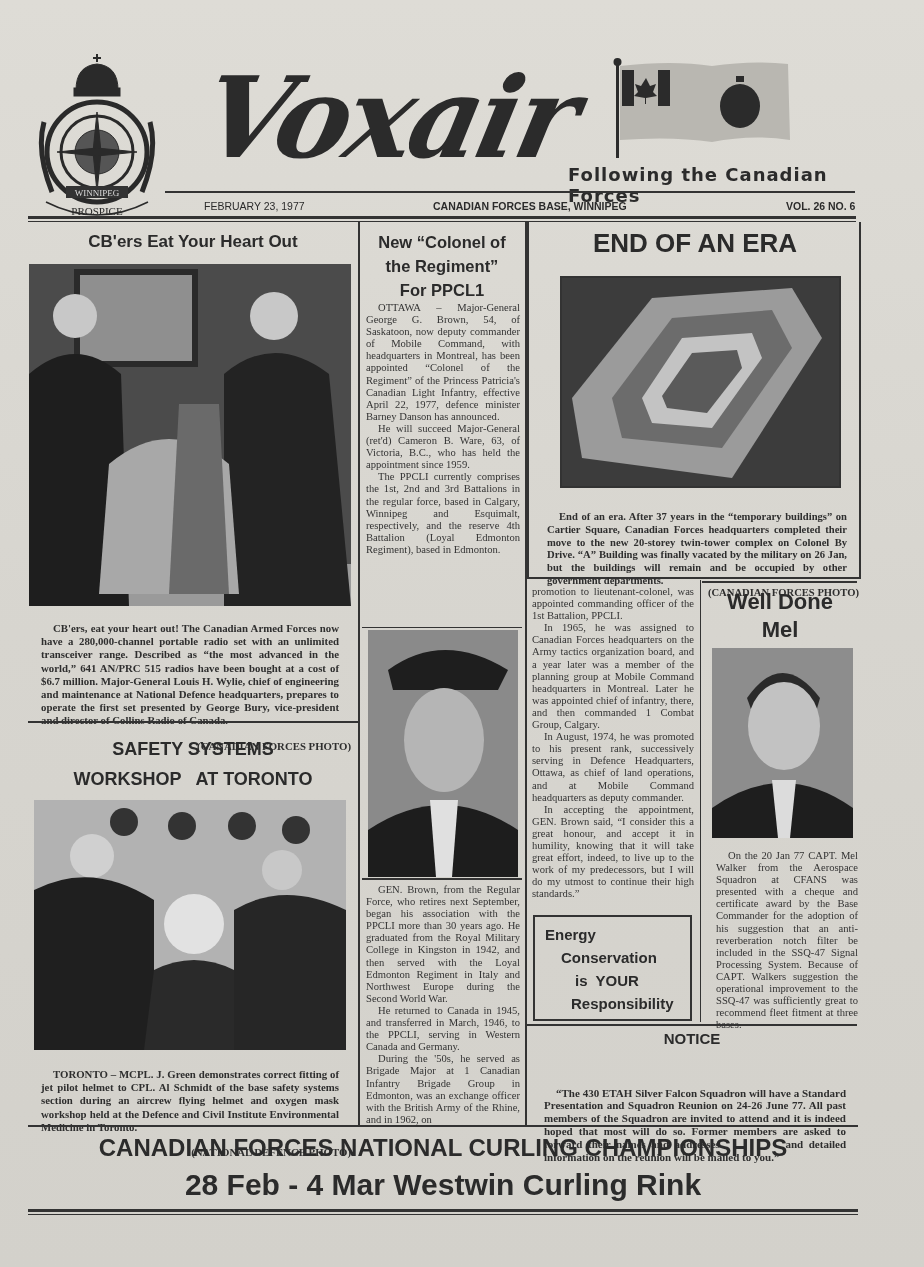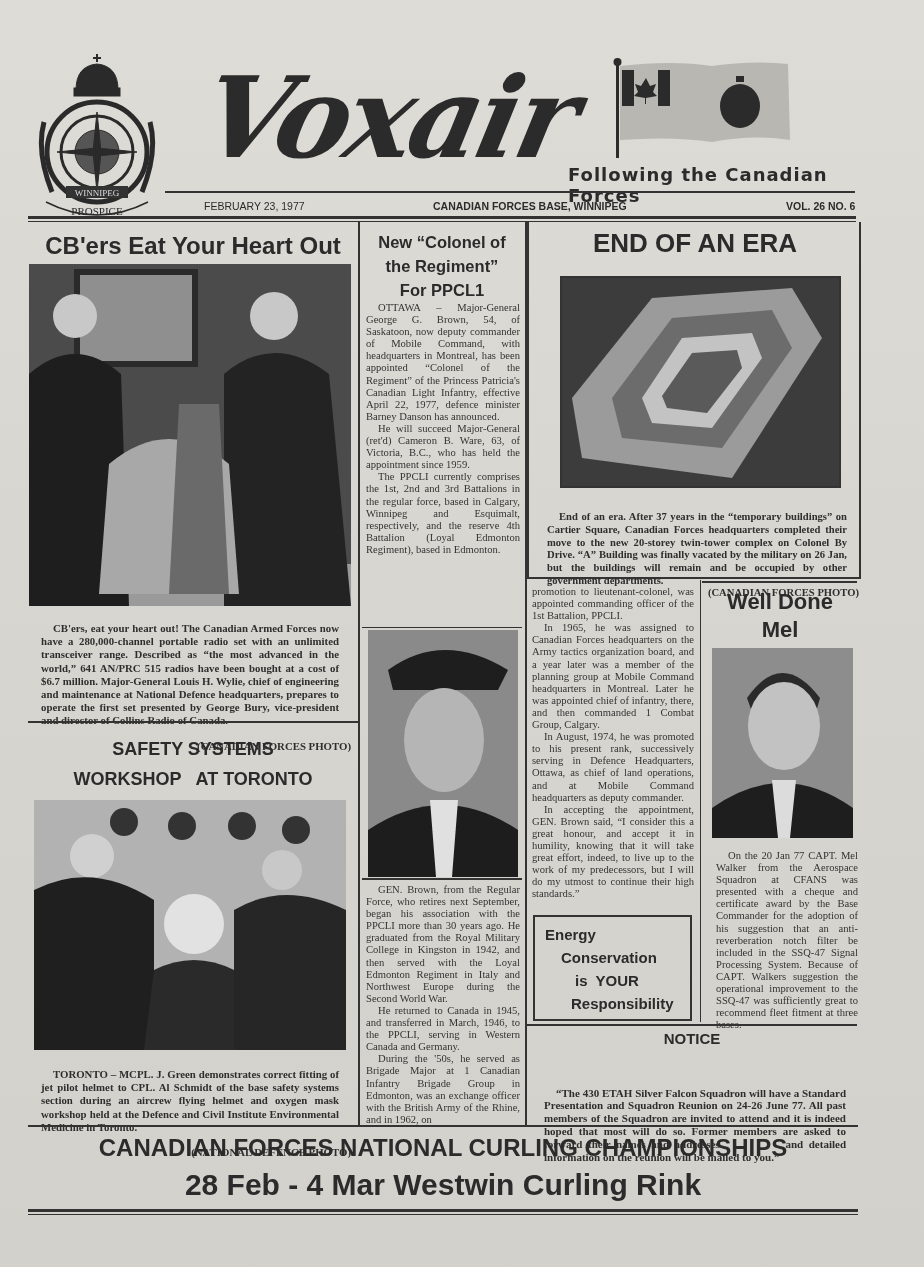--- a/index.html
+++ b/index.html
@@ -65,21 +65,21 @@
   <div class="abs" style="left:204px;top:200px;font-family:'Liberation Sans',sans-serif;font-weight:normal;font-size:10.5px;color:#2b2b2b;">FEBRUARY 23, 1977</div>
   <div class="abs" style="left:433px;top:200px;font-family:'Liberation Sans',sans-serif;font-weight:bold;font-size:10.5px;color:#2b2b2b;">CANADIAN FORCES BASE, WINNIPEG</div>
   <div class="abs" style="left:786px;top:200px;font-family:'Liberation Sans',sans-serif;font-weight:bold;font-size:10.5px;color:#2b2b2b;">VOL. 26 NO. 6</div>
 
   <div class="rule-h" style="left:28px;top:216px;width:828px;height:3px;"></div>
   <div class="rule-h" style="left:28px;top:221px;width:828px;height:1px;"></div>
 
   <div class="rule-v" style="left:358px;top:222px;height:903px;"></div>
   <div class="rule-v" style="left:525px;top:222px;height:903px;"></div>
 
-  <div class="abs hl" style="left:28px;top:232px;width:330px;font-size:24px;">CB'ers Eat Your Heart Out</div>
+  <div class="abs hl" style="left:28px;top:232px;width:330px;font-size:17px;">CB'ers Eat Your Heart Out</div>
   <div class="photo" style="left:29px;top:264px;width:322px;height:342px;">
     <svg viewBox="0 0 322 342" preserveAspectRatio="none">
       <rect width="322" height="342" fill="#4b4b4b"></rect>
       <rect x="48" y="8" width="118" height="92" fill="#8f8f8f" stroke="#2a2a2a" stroke-width="6"></rect>
       <rect x="0" y="300" width="322" height="42" fill="#9a9a9a"></rect>
       <circle cx="46" cy="52" r="22" fill="#c8c8c8"></circle>
       <path d="M0 110 Q46 70 92 110 L100 342 L0 342 Z" fill="#1e1e1e"></path>
       <circle cx="245" cy="52" r="24" fill="#c8c8c8"></circle>
       <path d="M195 110 Q245 68 300 110 L322 342 L195 342 Z" fill="#232323"></path>
       <path d="M80 200 Q140 150 200 200 L210 330 L70 330 Z" fill="#a8a8a8"></path>

